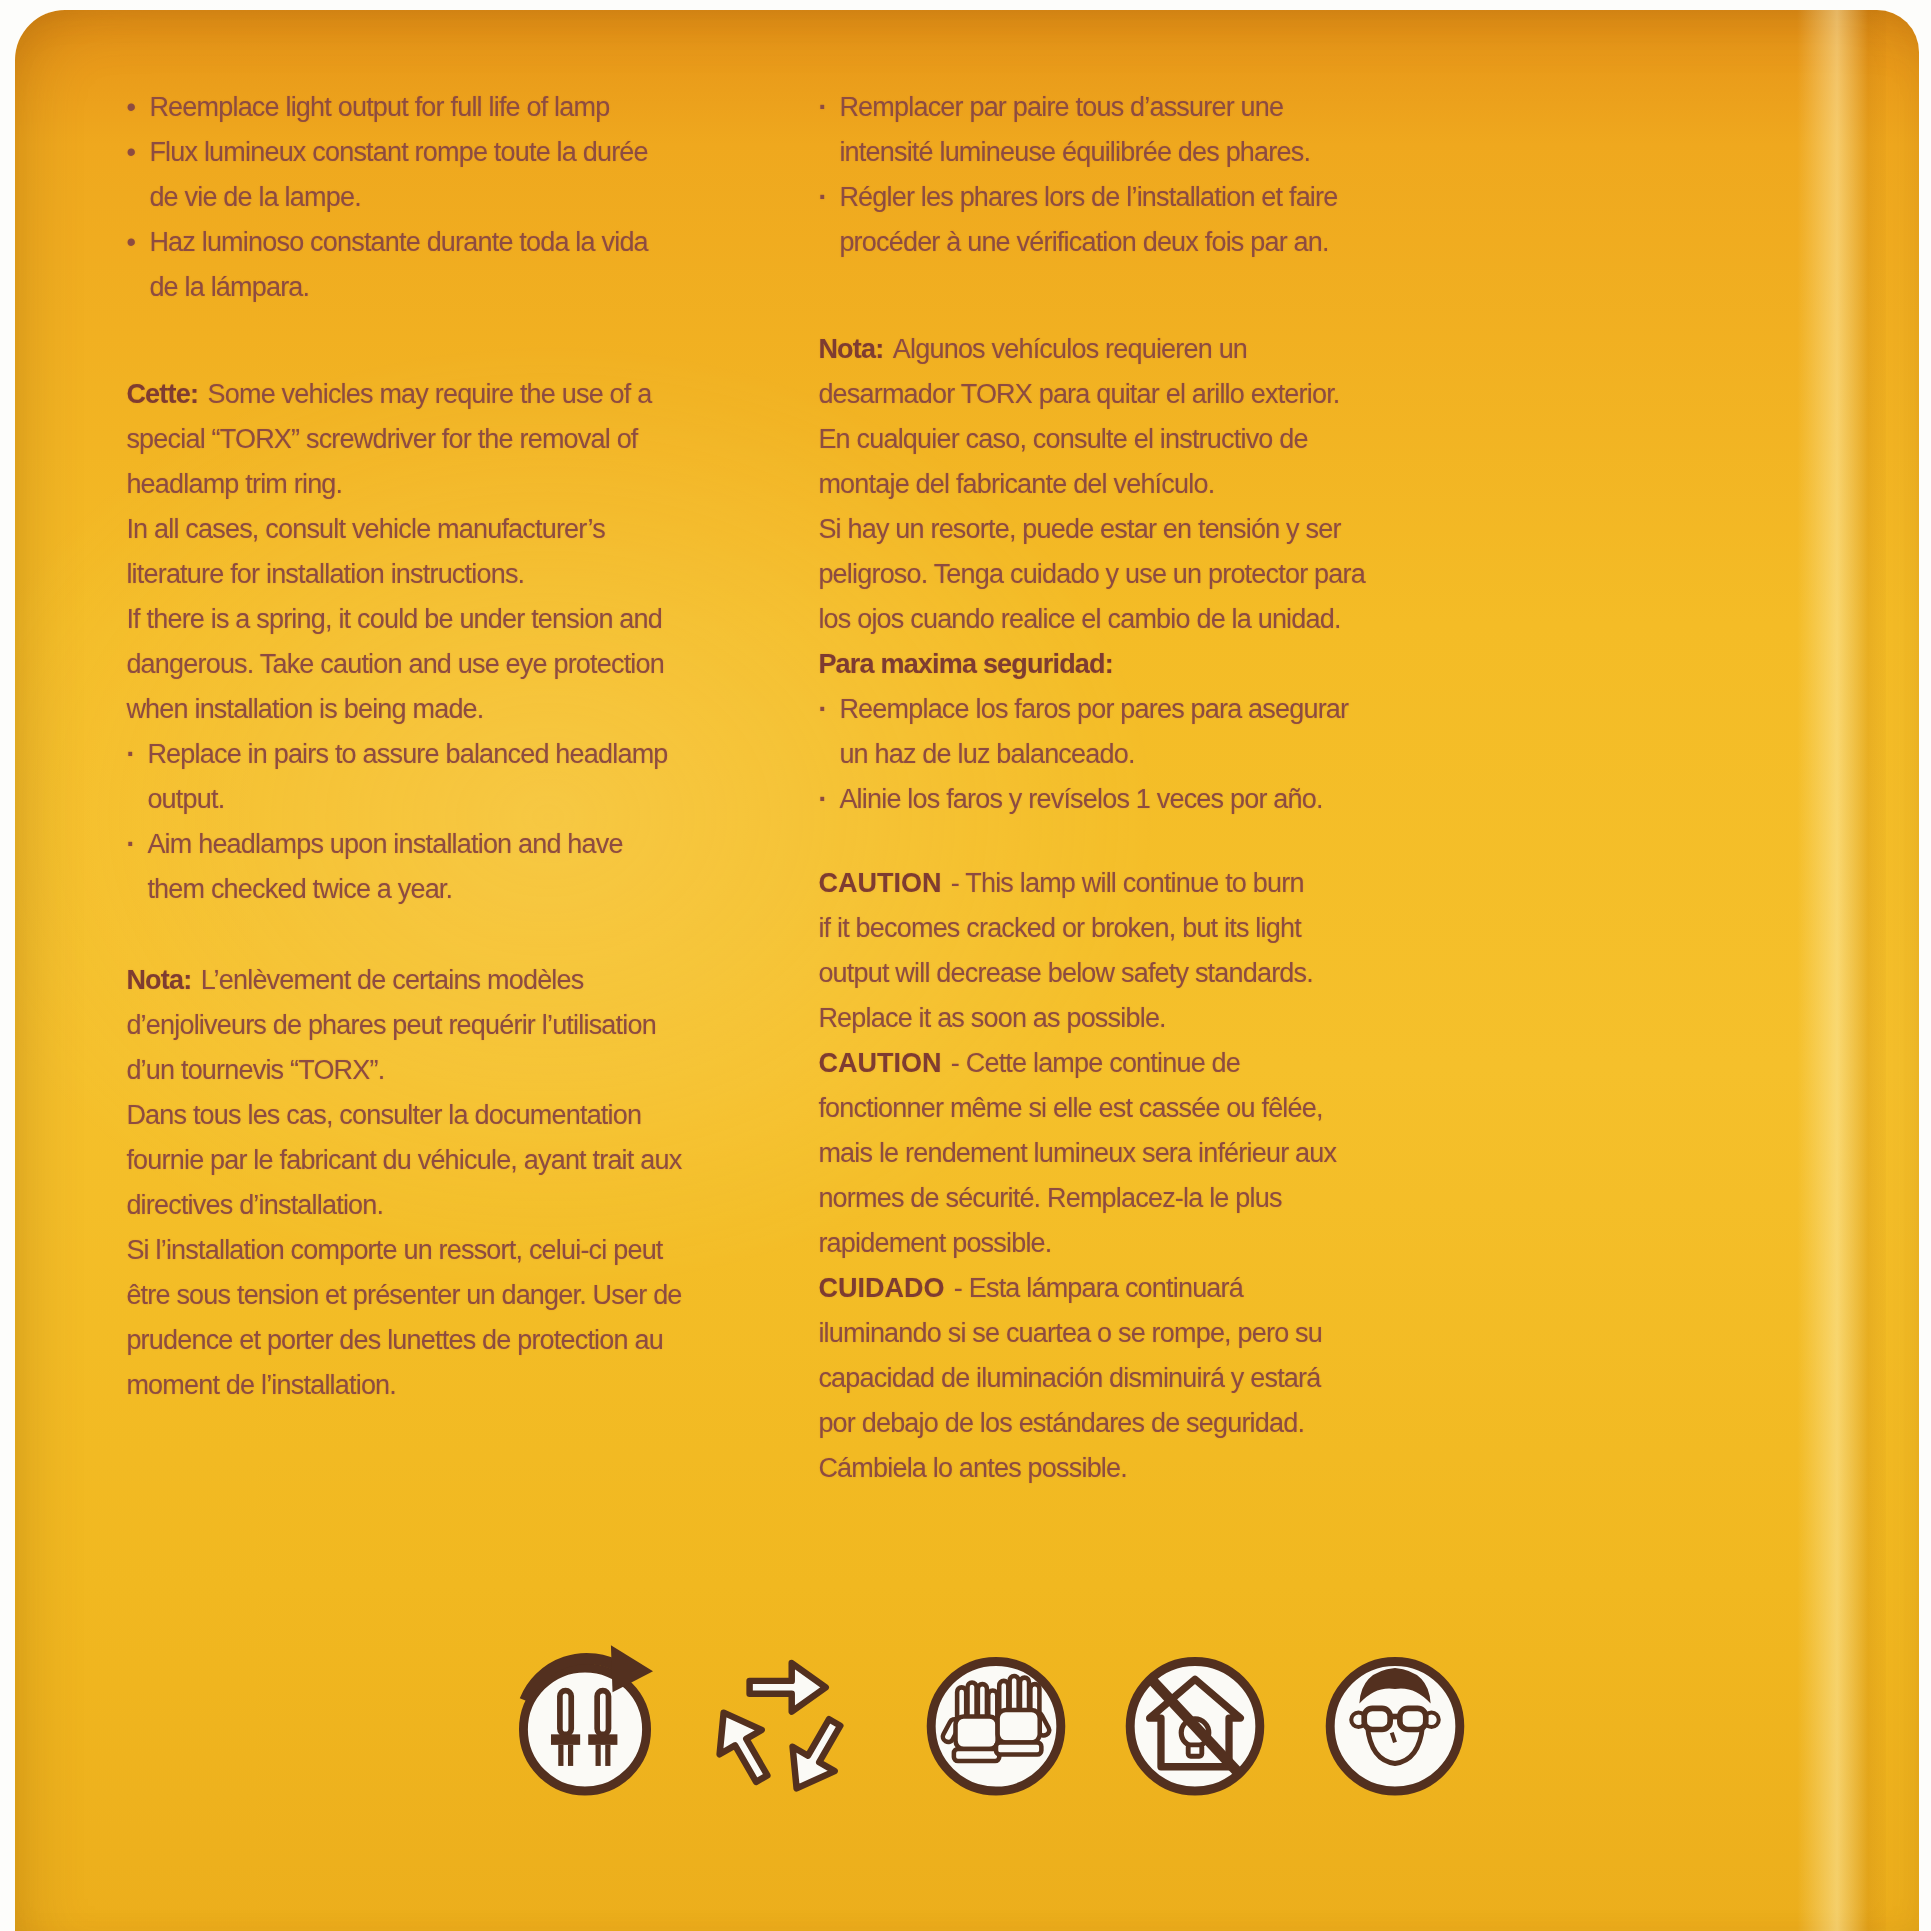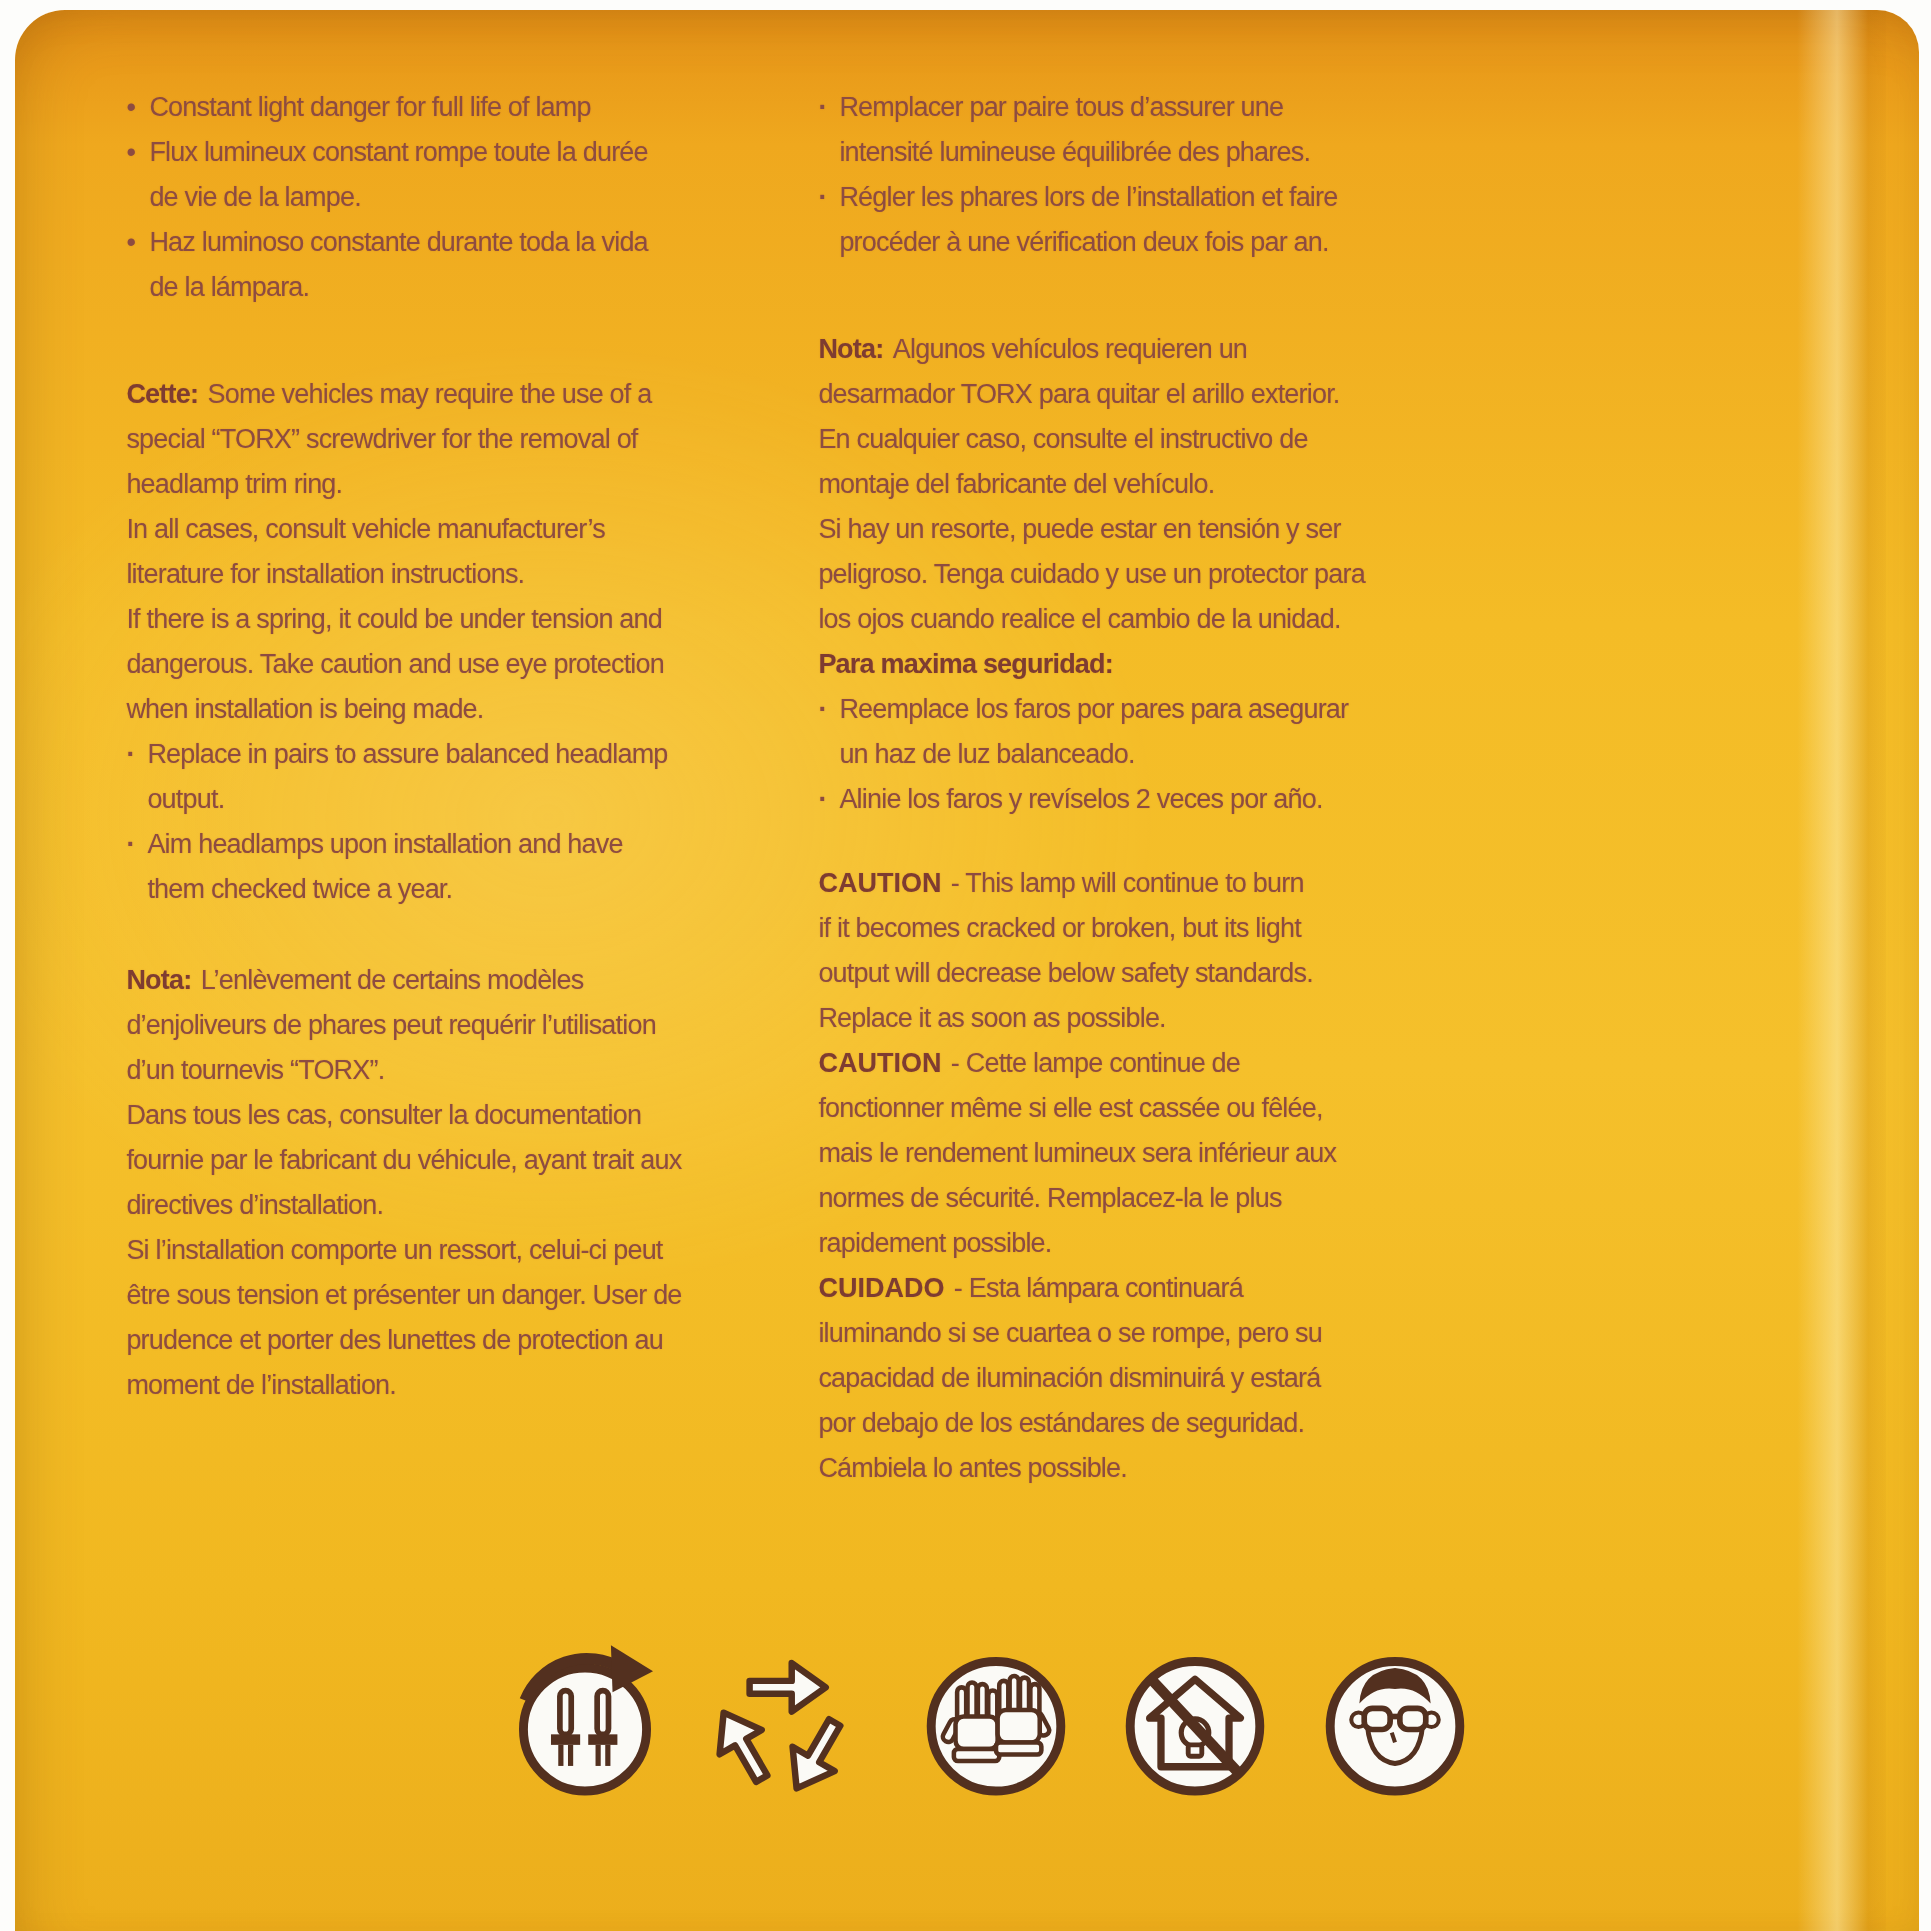--- a/index.html
+++ b/index.html
@@ -40,21 +40,21 @@
 <body>
 
 <div class="page">
   <div class="box">
     <div class="edge-highlight"></div>
 
     <div class="col col-left">
       <ul class="bullets blk">
         <li>
           <span class="dot">•</span>
-          <span class="btxt pre">Constant light danger for full life of lamp</span>
+          <span class="btxt pre">Reemplace light output for full life of lamp</span>
         </li>
         <li>
           <span class="dot">•</span>
           <span class="btxt pre">Flux lumineux constant rompe toute la durée
 de vie de la lampe.</span>
         </li>
         <li>
           <span class="dot">•</span>
           <span class="btxt pre">Haz luminoso constante durante toda la vida
 de la lámpara.</span>
@@ -132,21 +132,21 @@
 
       <div class="heading">Para maxima seguridad:</div>
       <ul class="bullets blk">
         <li>
           <span class="dot-small">·</span>
           <span class="btxt pre">Reemplace los faros por pares para asegurar
 un haz de luz balanceado.</span>
         </li>
         <li>
           <span class="dot-small">·</span>
-          <span class="btxt pre">Alinie los faros y revíselos 2 veces por año.</span>
+          <span class="btxt pre">Alinie los faros y revíselos 1 veces por año.</span>
         </li>
       </ul>
 
       <div class="gap-sm"></div>
 
       <div class="caution">
         <p>
           <span class="cap">CAUTION</span><span class="pre">- This lamp will continue to burn
 if it becomes cracked or broken, but its light
 output will decrease below safety standards.

